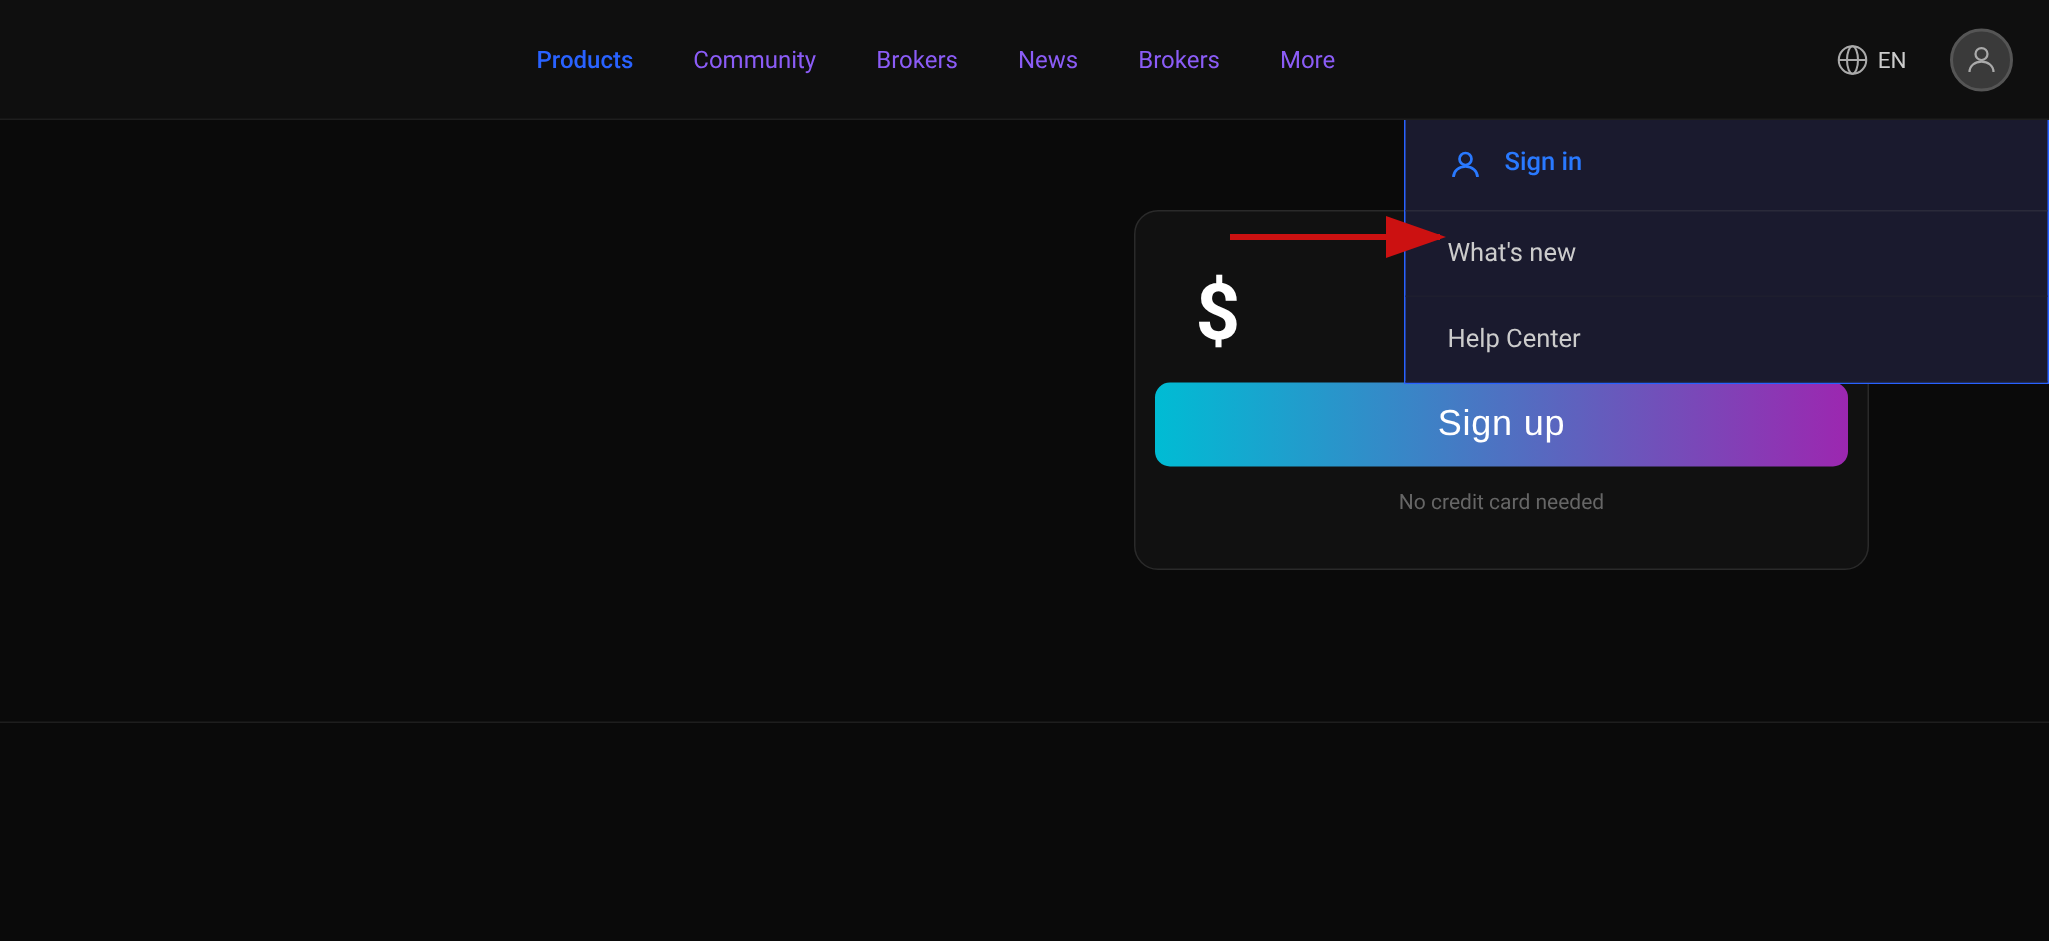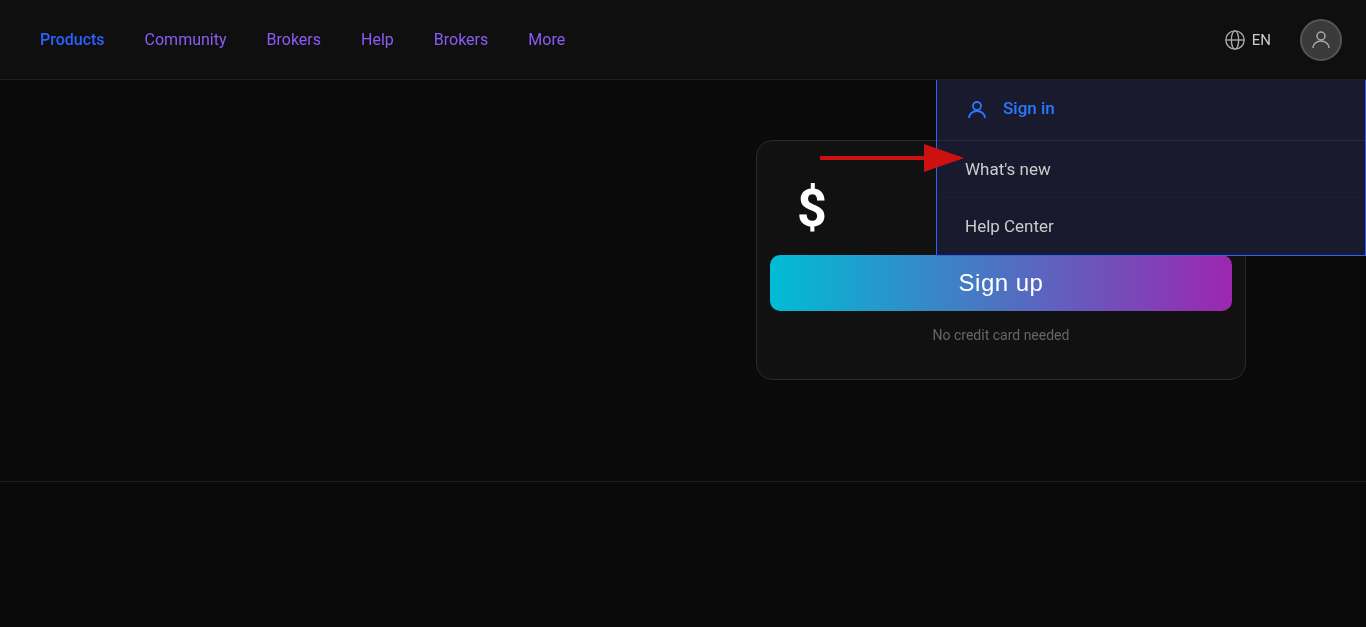--- a/index.html
+++ b/index.html
@@ -24,20 +24,21 @@
       padding: 0 24px;
       position: relative;
       z-index: 100;
     }
 
     .nav {
       display: flex;
       align-items: center;
       gap: 8px;
       flex: 1;
+      justify-content: center;
     }
 
     .nav-item {
       padding: 8px 16px;
       font-size: 16px;
       cursor: pointer;
       color: #8b5cf6;
       font-weight: 400;
       white-space: nowrap;
     }
@@ -214,21 +215,21 @@
     }
   </style>
 </head>
 <body>
 
 <div class="header">
   <nav class="nav">
     <div class="nav-item active">Products</div>
     <div class="nav-item">Community</div>
     <div class="nav-item">Brokers</div>
-    <div class="nav-item">Help</div>
+    <div class="nav-item">News</div>
     <div class="nav-item">Brokers</div>
     <div class="nav-item">More</div>
   </nav>
 
   <div class="header-right">
     <div class="lang-btn">
       <svg class="globe-icon" viewBox="0 0 24 24" fill="none" stroke="#aaa" stroke-width="1.5">
         <circle cx="12" cy="12" r="10"></circle>
         <ellipse cx="12" cy="12" rx="4" ry="10"></ellipse>
         <line x1="2" y1="12" x2="22" y2="12"></line>

